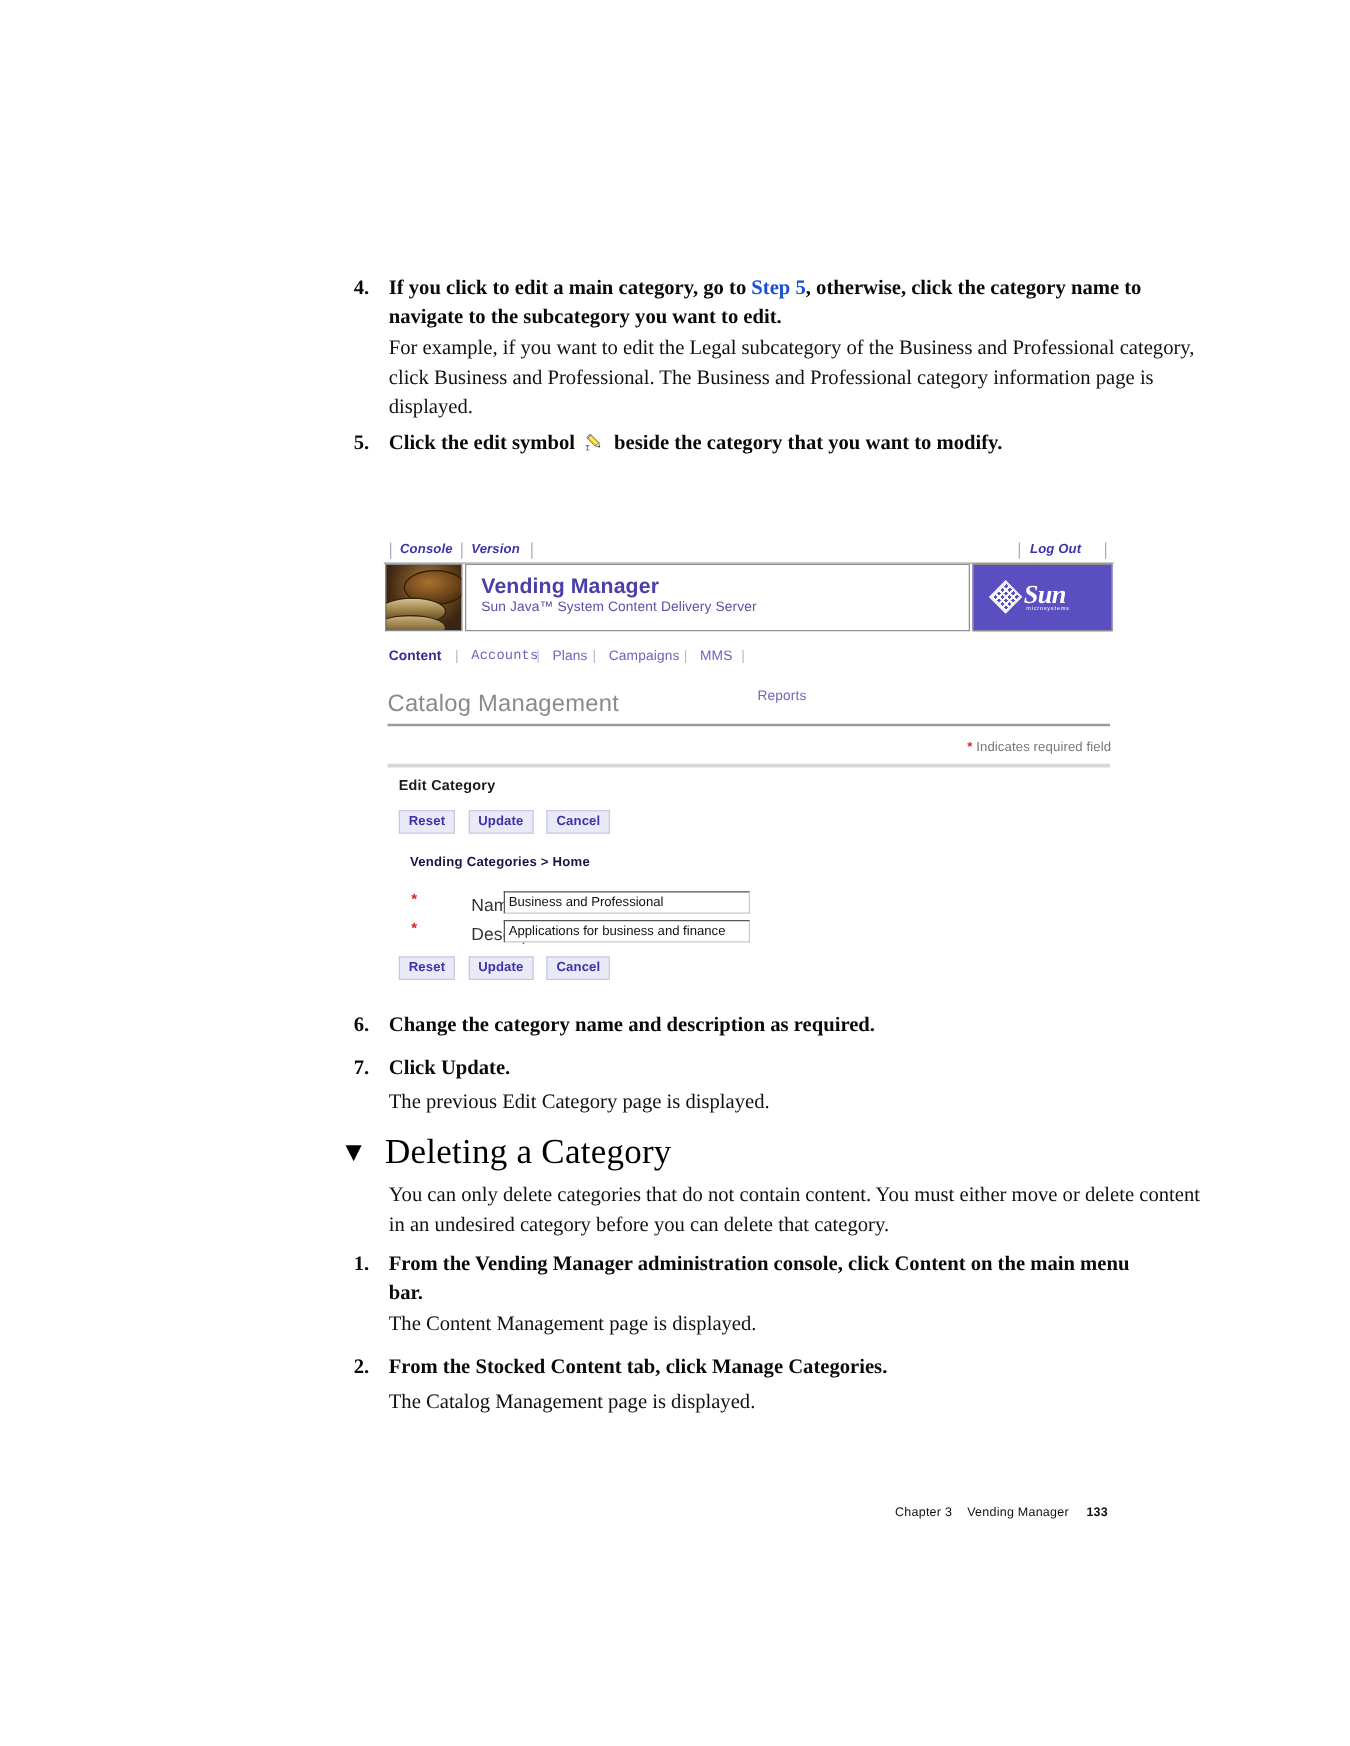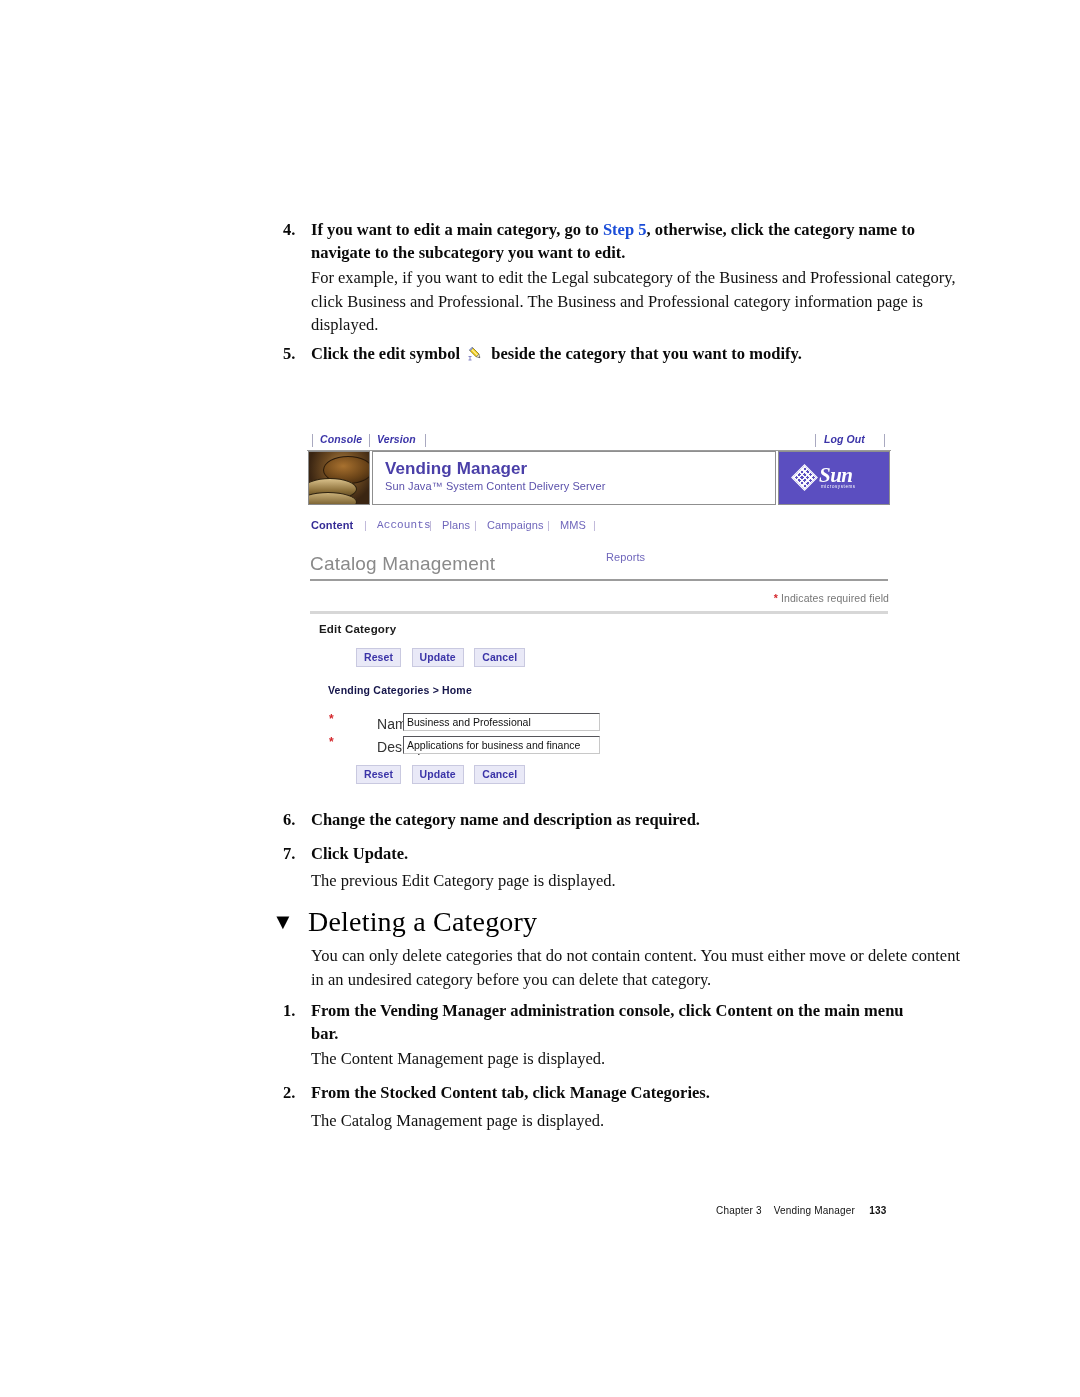--- a/index.html
+++ b/index.html
@@ -183,21 +183,21 @@
   .rule-light {
     position:absolute; left:3px; top:180px; width:578px; height:3px;
     background:#d7d7d7;
   }
 
   .sec-label {
     position:absolute; left:12px; top:192px;
     font-size:11.5px; font-weight:bold; color:#1a1a1a; letter-spacing:.2px;
   }
 
-  .btnrow { position:absolute;margin-left:37px; }
+  .btnrow { position:absolute; }
   .btn {
     display:inline-block;
     font-size:10.5px; font-weight:bold;
     color:#3b34a8;
     background:#e9e9f7;
     border:1px solid #c9c9e0;
     padding:2px 7px 3px 7px;
     margin-right:6px;
     letter-spacing:.1px;
   }
@@ -232,21 +232,21 @@
     line-height:15px;
   }
 </style>
 </head>
 <body>
 
 <div class="page">
 
   <div class="step" style="left:283px; top:218px; width:640px;">
     <span class="num">4.</span>
-    <span class="txt"><span>If you want to edit a main category, go to </span><span class="link">Step 5</span><span>, otherwise, click the category name to navigate to the subcategory you want to edit.</span></span>
+    <span class="txt"><span>If you click to edit a main category, go to </span><span class="link">Step 5</span><span>, otherwise, click the category name to navigate to the subcategory you want to edit.</span></span>
   </div>
 
   <div class="para" style="left:311px; top:266px; width:650px;">For example, if you want to edit the Legal subcategory of the Business and Professional category, click Business and Professional. The Business and Professional category information page is displayed.</div>
 
   <div class="step" style="left:283px; top:342px; width:640px;">
     <span class="num">5.</span>
     <span class="txt"><span>Click the edit symbol </span><span class="pencil"><svg width="17" height="17" viewBox="0 0 17 17">
             <g transform="rotate(-45 8.5 8.5)">
               <rect x="6.6" y="2.2" width="4.0" height="9.2" fill="#f5d020" stroke="#7a6a10" stroke-width="0.7"></rect>
               <rect x="8.1" y="2.2" width="1.1" height="9.2" fill="#fdf0a0"></rect>

